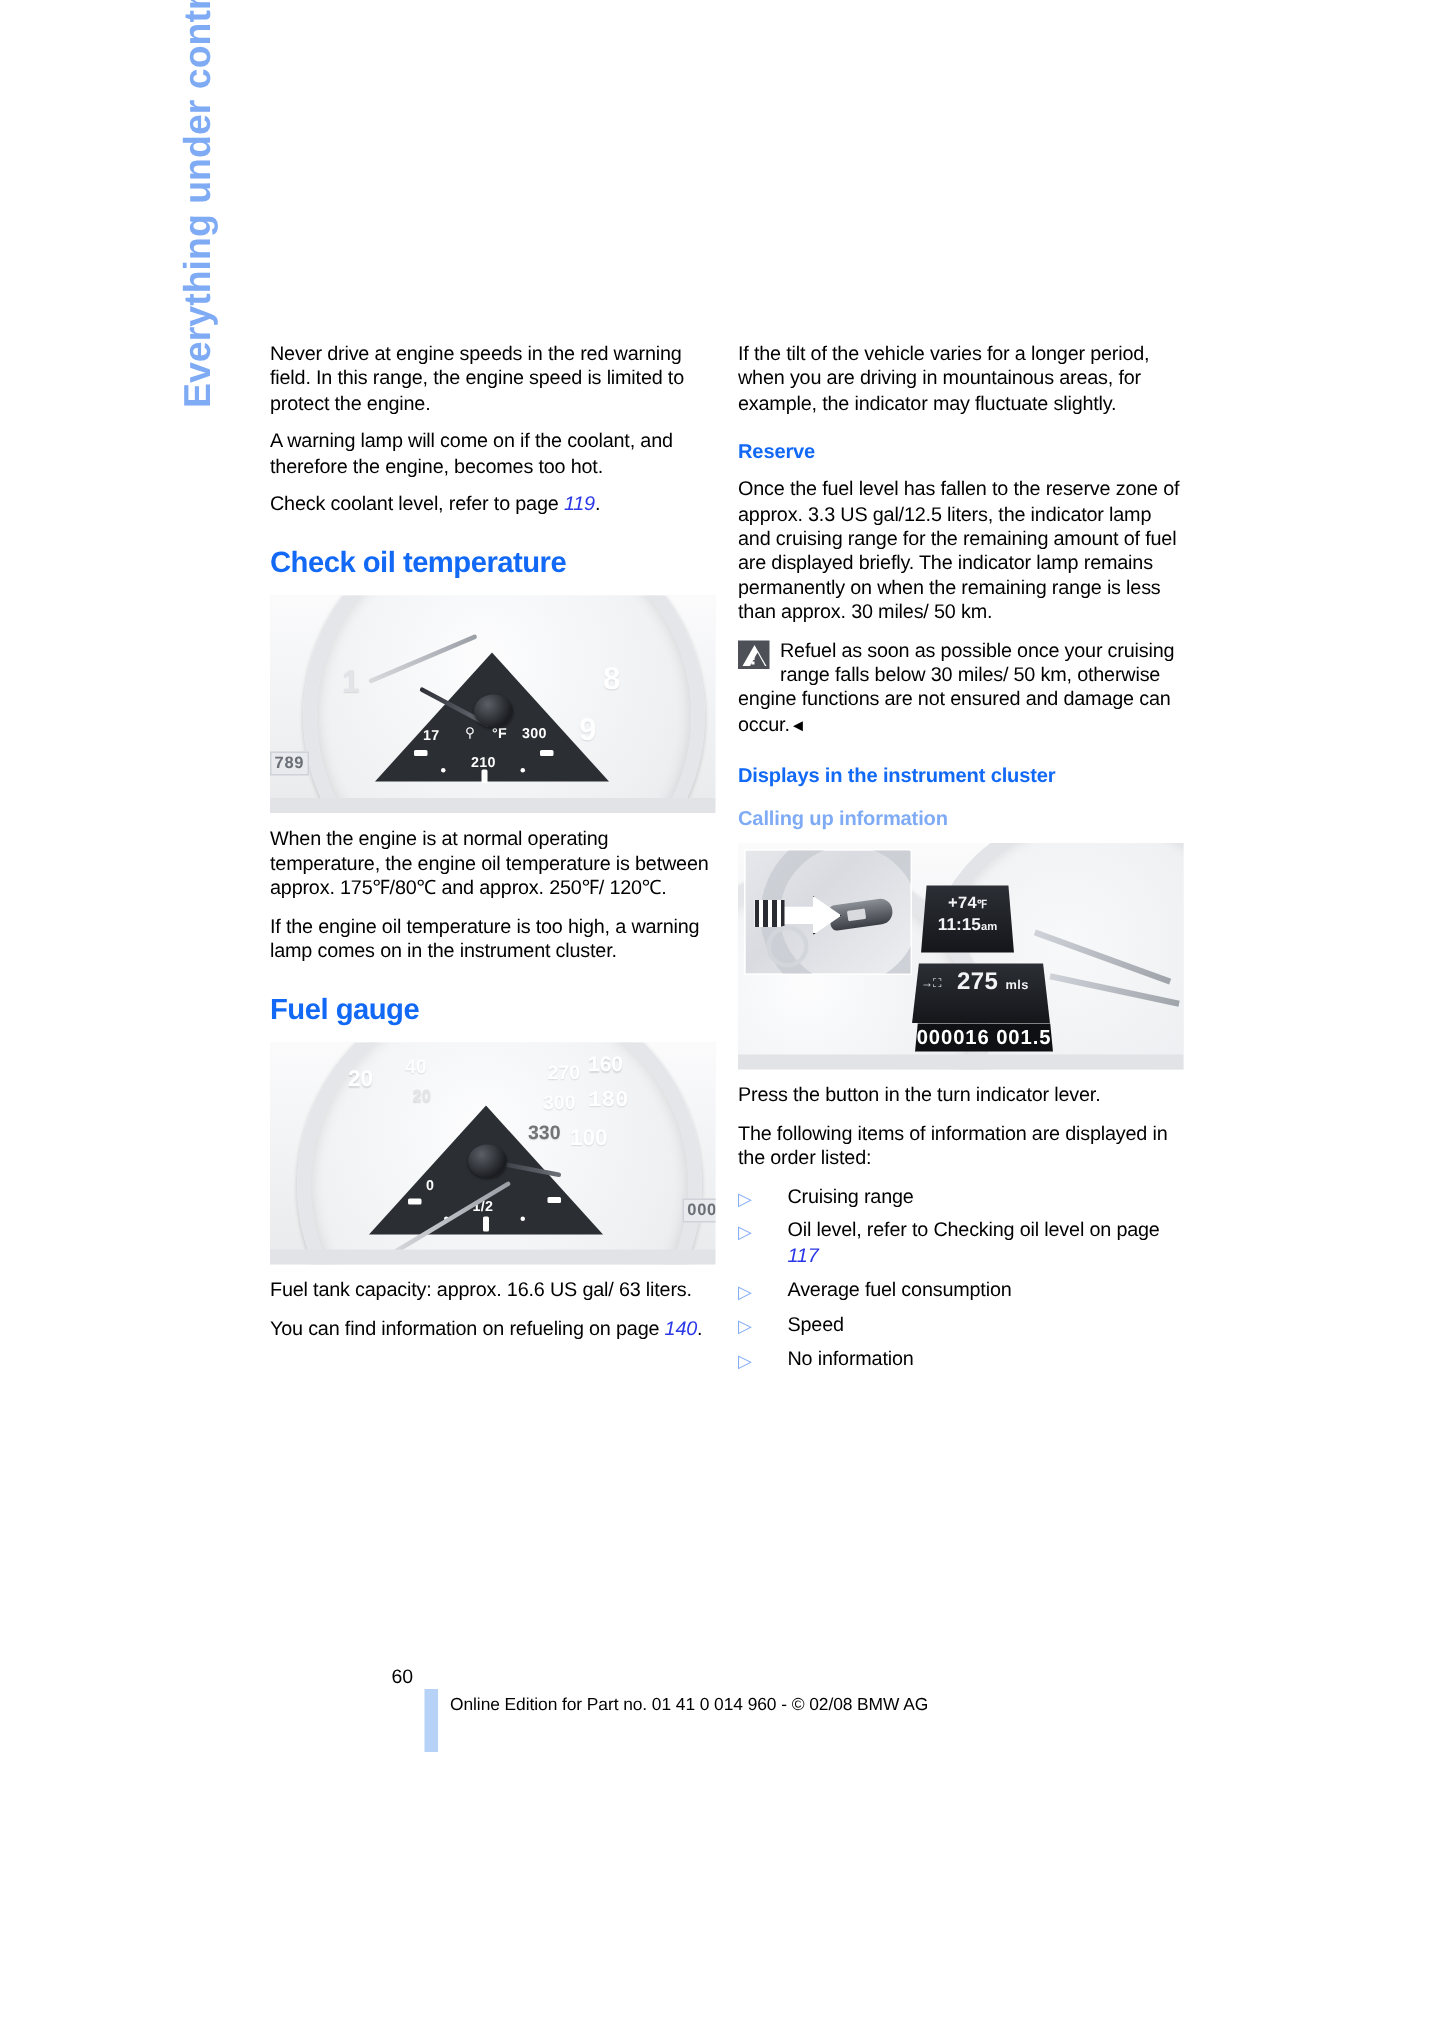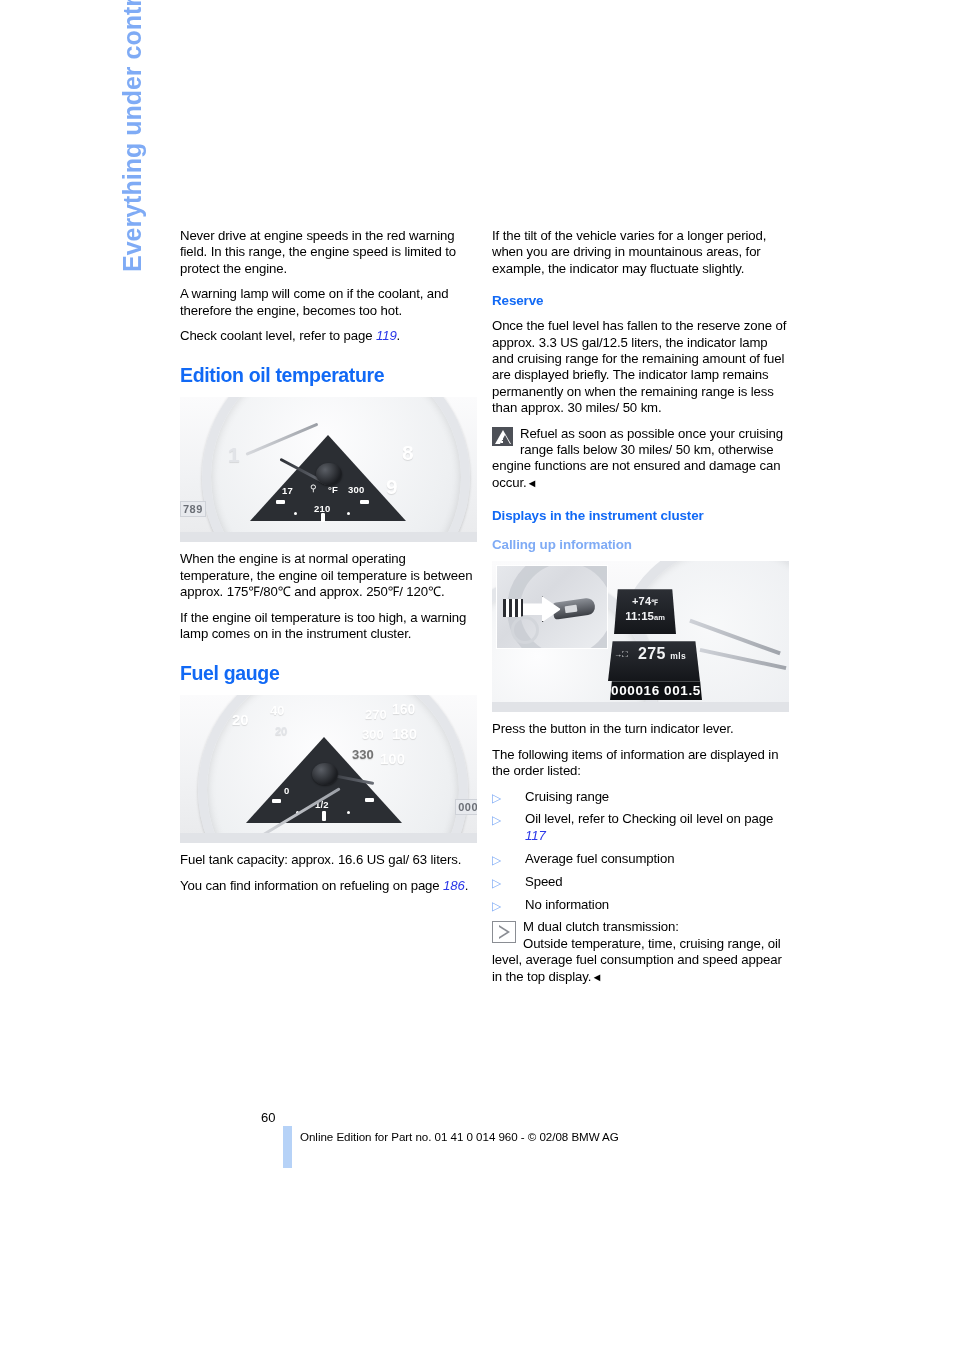--- a/index.html
+++ b/index.html
@@ -459,21 +459,21 @@
 
   <div class="side-tab">Everything under control</div>
 
   <div class="col col-left">
 
     <p>Never drive at engine speeds in the red warning field. In this range, the engine speed is limited to protect the engine.</p>
 
     <p>A warning lamp will come on if the coolant, and therefore the engine, becomes too hot.</p>
     <p><span>Check coolant level, refer to page </span><span class="xref">119</span><span>.</span></p>
 
-    <div class="h1">Edition oil temperature</div>
+    <div class="h1">Check oil temperature</div>
 
     <div class="figure fig-oil">
       <div class="cluster"></div>
       <div class="dial-ring oil-ring"></div>
       <div class="fan oil-fan"></div>
 
       <span class="ring-label dim" style="left:48px; top:46px; font-size:21px;">1</span>
       <span class="ring-label" style="left:222px; top:44px; font-size:21px; color:#fff;">8</span>
       <span class="ring-label" style="left:206px; top:78px; font-size:21px; color:#fff;">9</span>
 
@@ -508,21 +508,21 @@
       <div class="dial-ring fuel-ring"></div>
       <div class="fan fuel-fan"></div>
 
       <span class="ring-label" style="left:52px; top:16px; font-size:15px; color:#fff;">20</span>
       <span class="ring-label" style="left:90px; top:8px; font-size:13px; color:#fff;">40</span>
       <span class="ring-label dim" style="left:95px; top:30px; font-size:11px;">20</span>
       <span class="ring-label" style="left:185px; top:12px; font-size:13px; color:#fff;">270</span>
       <span class="ring-label" style="left:182px; top:32px; font-size:13px; color:#fff;">300</span>
       <span class="ring-label" style="left:172px; top:52px; font-size:13px; color:#737373;">330</span>
       <span class="ring-label" style="left:212px; top:6px; font-size:14px; color:#fff;">160</span>
-      <span class="ring-label" style="left:212px; top:30px; font-size:15px; color:#fff;">180</span>
+      <span class="ring-label" style="left:212px; top:30px; font-size:15px; color:#fff;font-family:Liberation Mono, monospace;">180</span>
       <span class="ring-label" style="left:200px; top:55px; font-size:15px; color:#fff;">100</span>
 
       <span class="fuel-icon" style="left:139px; top:78px;">⛶</span>
       <span class="gauge-label" style="left:104px; top:90px;">0</span>
       <span class="gauge-label" style="left:135px; top:104px;">1/2</span>
 
       <div class="tick" style="left:92px; top:104px; width:9px; height:4px;"></div>
       <div class="tick" style="left:185px; top:103px; width:9px; height:4px;"></div>
       <div class="tick" style="left:142px; top:116px; width:4px; height:10px;"></div>
       <div class="dot" style="left:116px; top:116px;"></div>
@@ -531,21 +531,21 @@
       <div class="needle-dark" style="left:142px; top:87px; width:52px; transform: rotate(11deg);"></div>
       <div class="hub" style="left:132px; top:68px;"></div>
       <div class="needle" style="left:64px; top:92px; width:96px; transform: rotate(-31deg); transform-origin: 100% 50%;"></div>
 
       <div class="odo-box" style="right:-4px; top:104px;">000</div>
       <div class="fig-bottom-edge"></div>
 
     </div>
 
     <p>Fuel tank capacity: approx. 16.6 US gal/ 63 liters.</p>
-    <p><span>You can find information on refueling on page </span><span class="xref">186</span><span>.</span></p>
+    <p><span>You can find information on refueling on page </span><span class="xref">140</span><span>.</span></p>
   </div>
 
   <div class="col col-right">
 
     <p>If the tilt of the vehicle varies for a longer period, when you are driving in mountainous areas, for example, the indicator may fluctuate slightly.</p>
 
     <div class="h2 reserve">Reserve</div>
     <p>Once the fuel level has fallen to the reserve zone of approx. 3.3 US gal/12.5 liters, the indicator lamp and cruising range for the remaining amount of fuel are displayed briefly. The indicator lamp remains permanently on when the remaining range is less than approx. 30 miles/ 50 km.</p>
 
     <div class="note">
@@ -594,26 +594,19 @@
     <p>The following items of information are displayed in the order listed:</p>
 
     <ul class="bullets">
       <li><span class="bt">▷</span><span>Cruising range</span></li>
       <li><span class="bt">▷</span><span>Oil level, refer to Checking oil level on page </span><span class="xref">117</span></li>
       <li><span class="bt">▷</span><span>Average fuel consumption</span></li>
       <li><span class="bt">▷</span><span>Speed</span></li>
       <li><span class="bt">▷</span><span>No information</span></li>
     </ul>
 
-    <div class="note boxed-note">
-      <span class="box-icon">
-          <span class="tri2"></span>
-        </span>
-      <span>M dual clutch transmission:</span><br>
-      <span>Outside temperature, time, cruising range, oil level, average fuel consumption and speed appear in the top display.</span><span class="endmark">◄</span>
-    </div>
   </div>
 
   <div class="footer-page">60</div>
   <div class="footer-bar"></div>
   <div class="footer-text">Online Edition for Part no. 01 41 0 014 960 - © 02/08 BMW AG</div>
 
 </div>
 
 </body></html>

